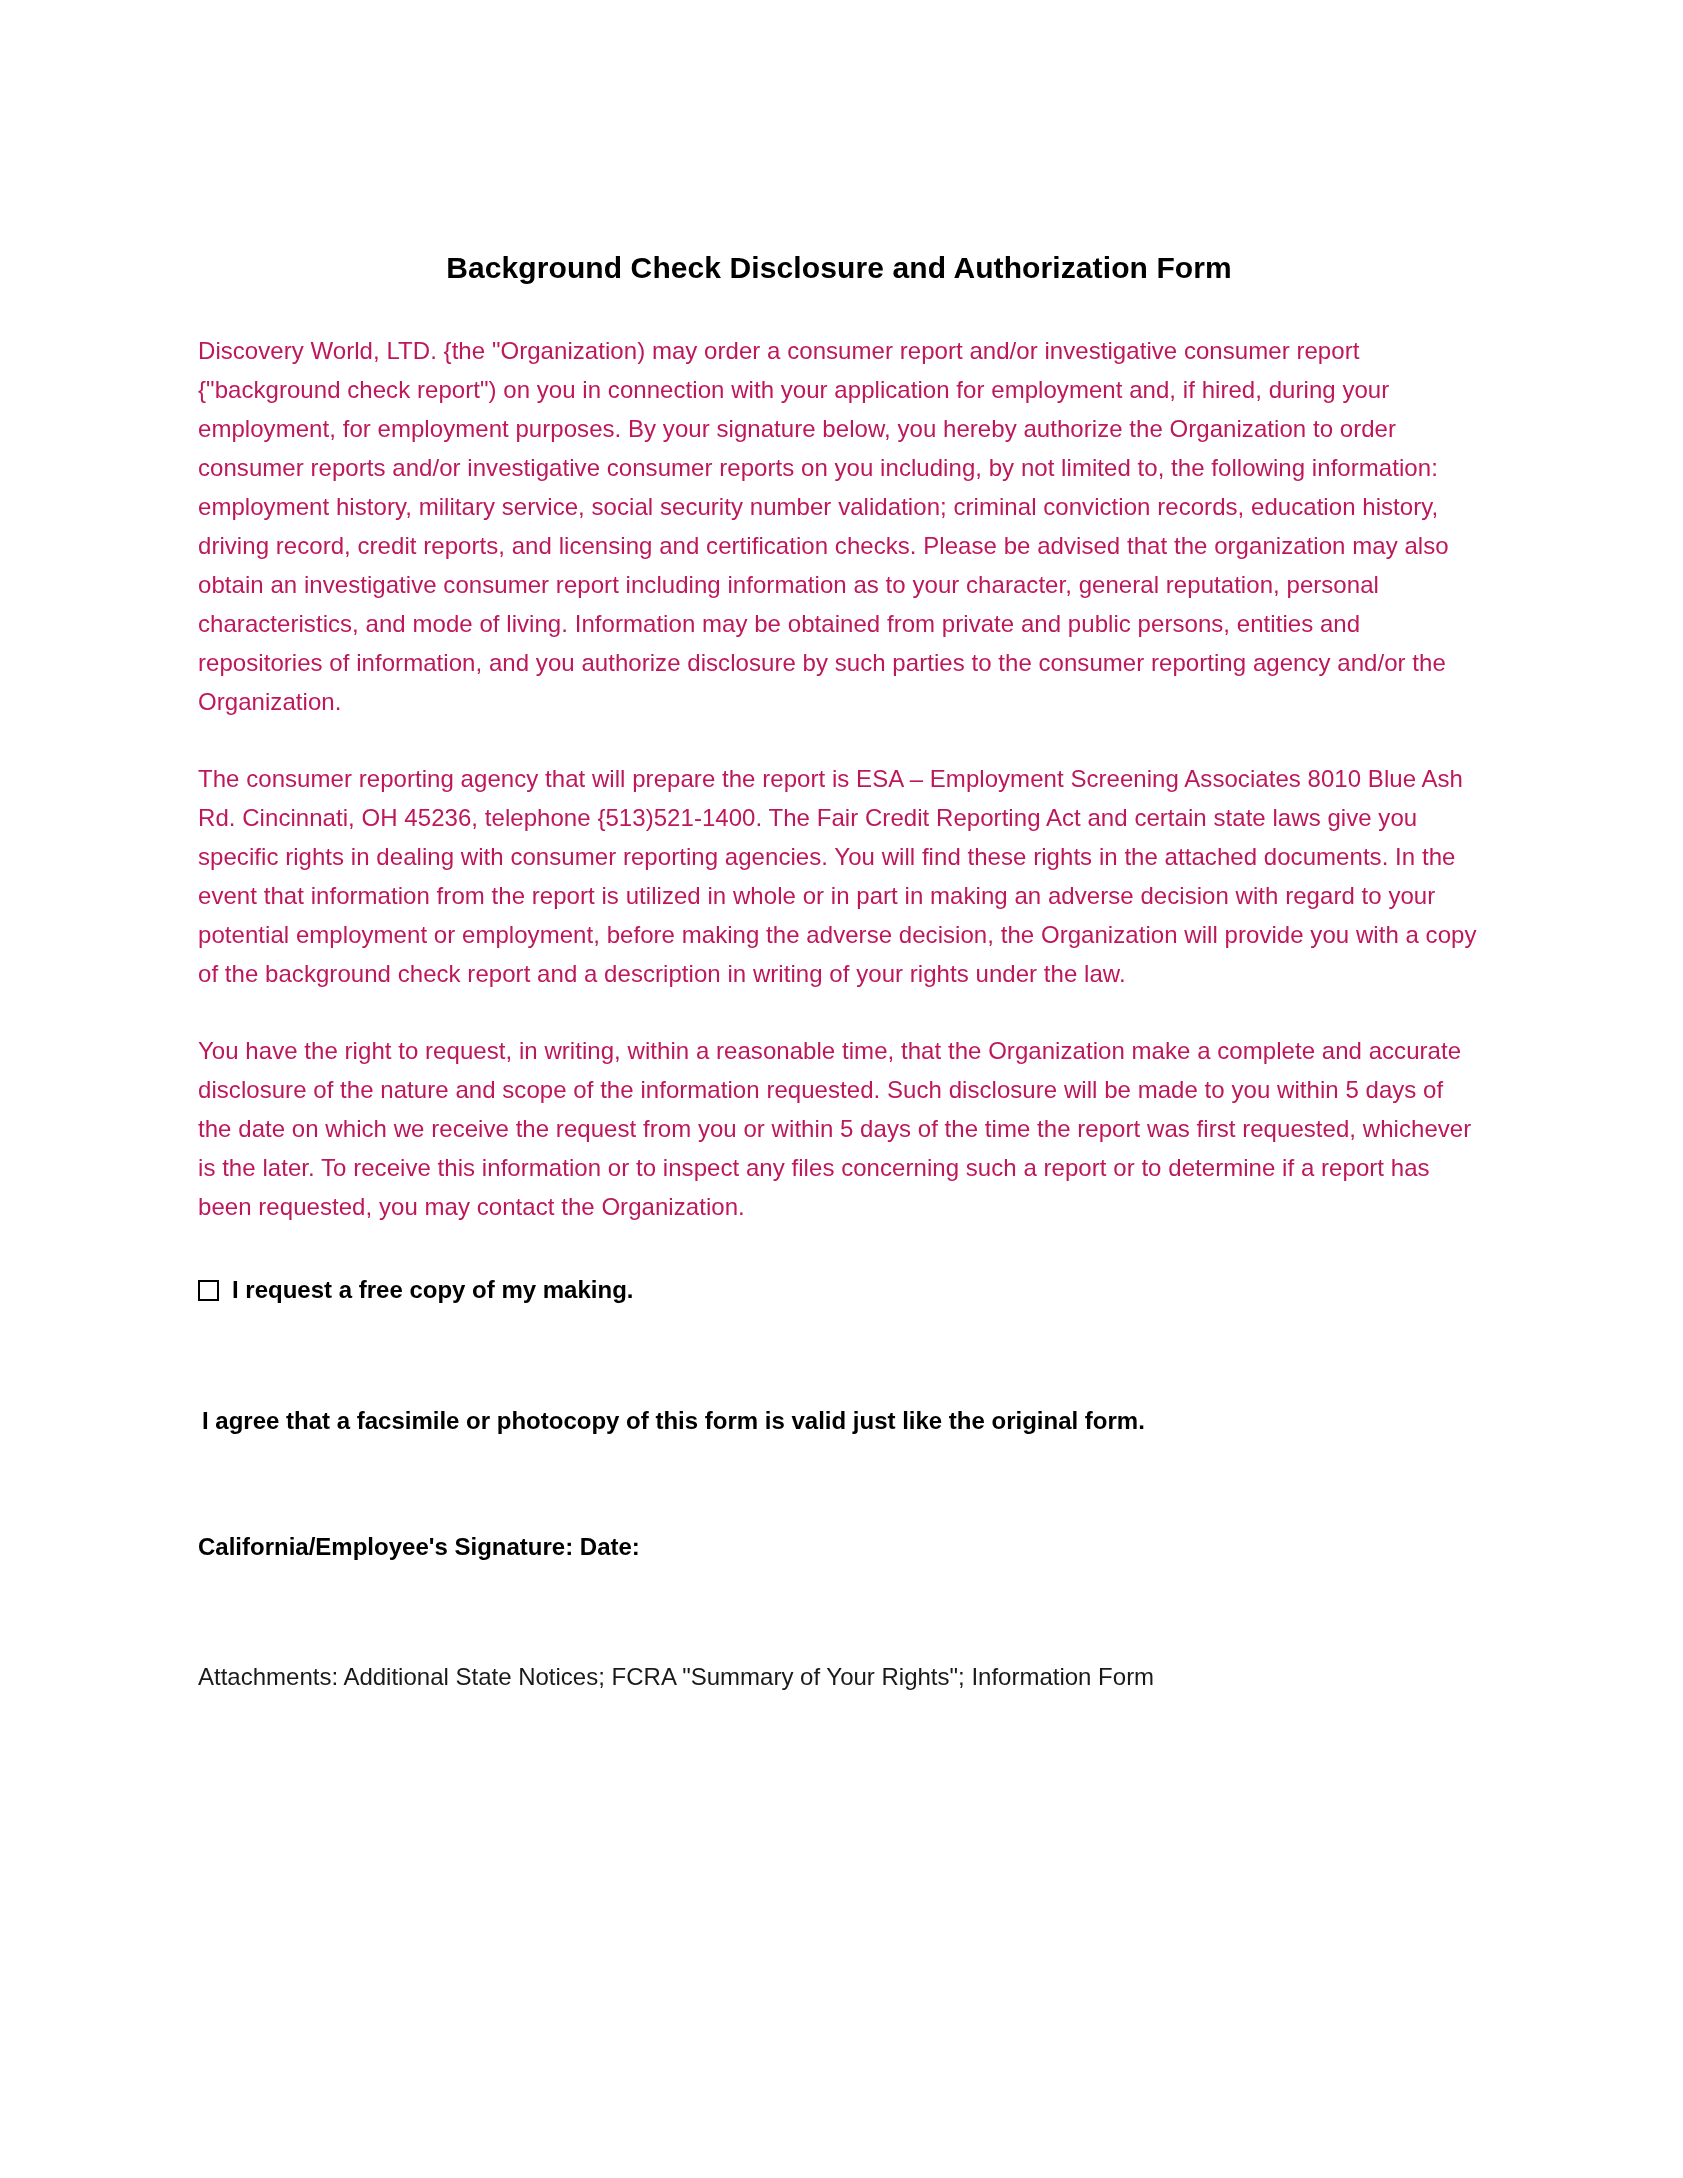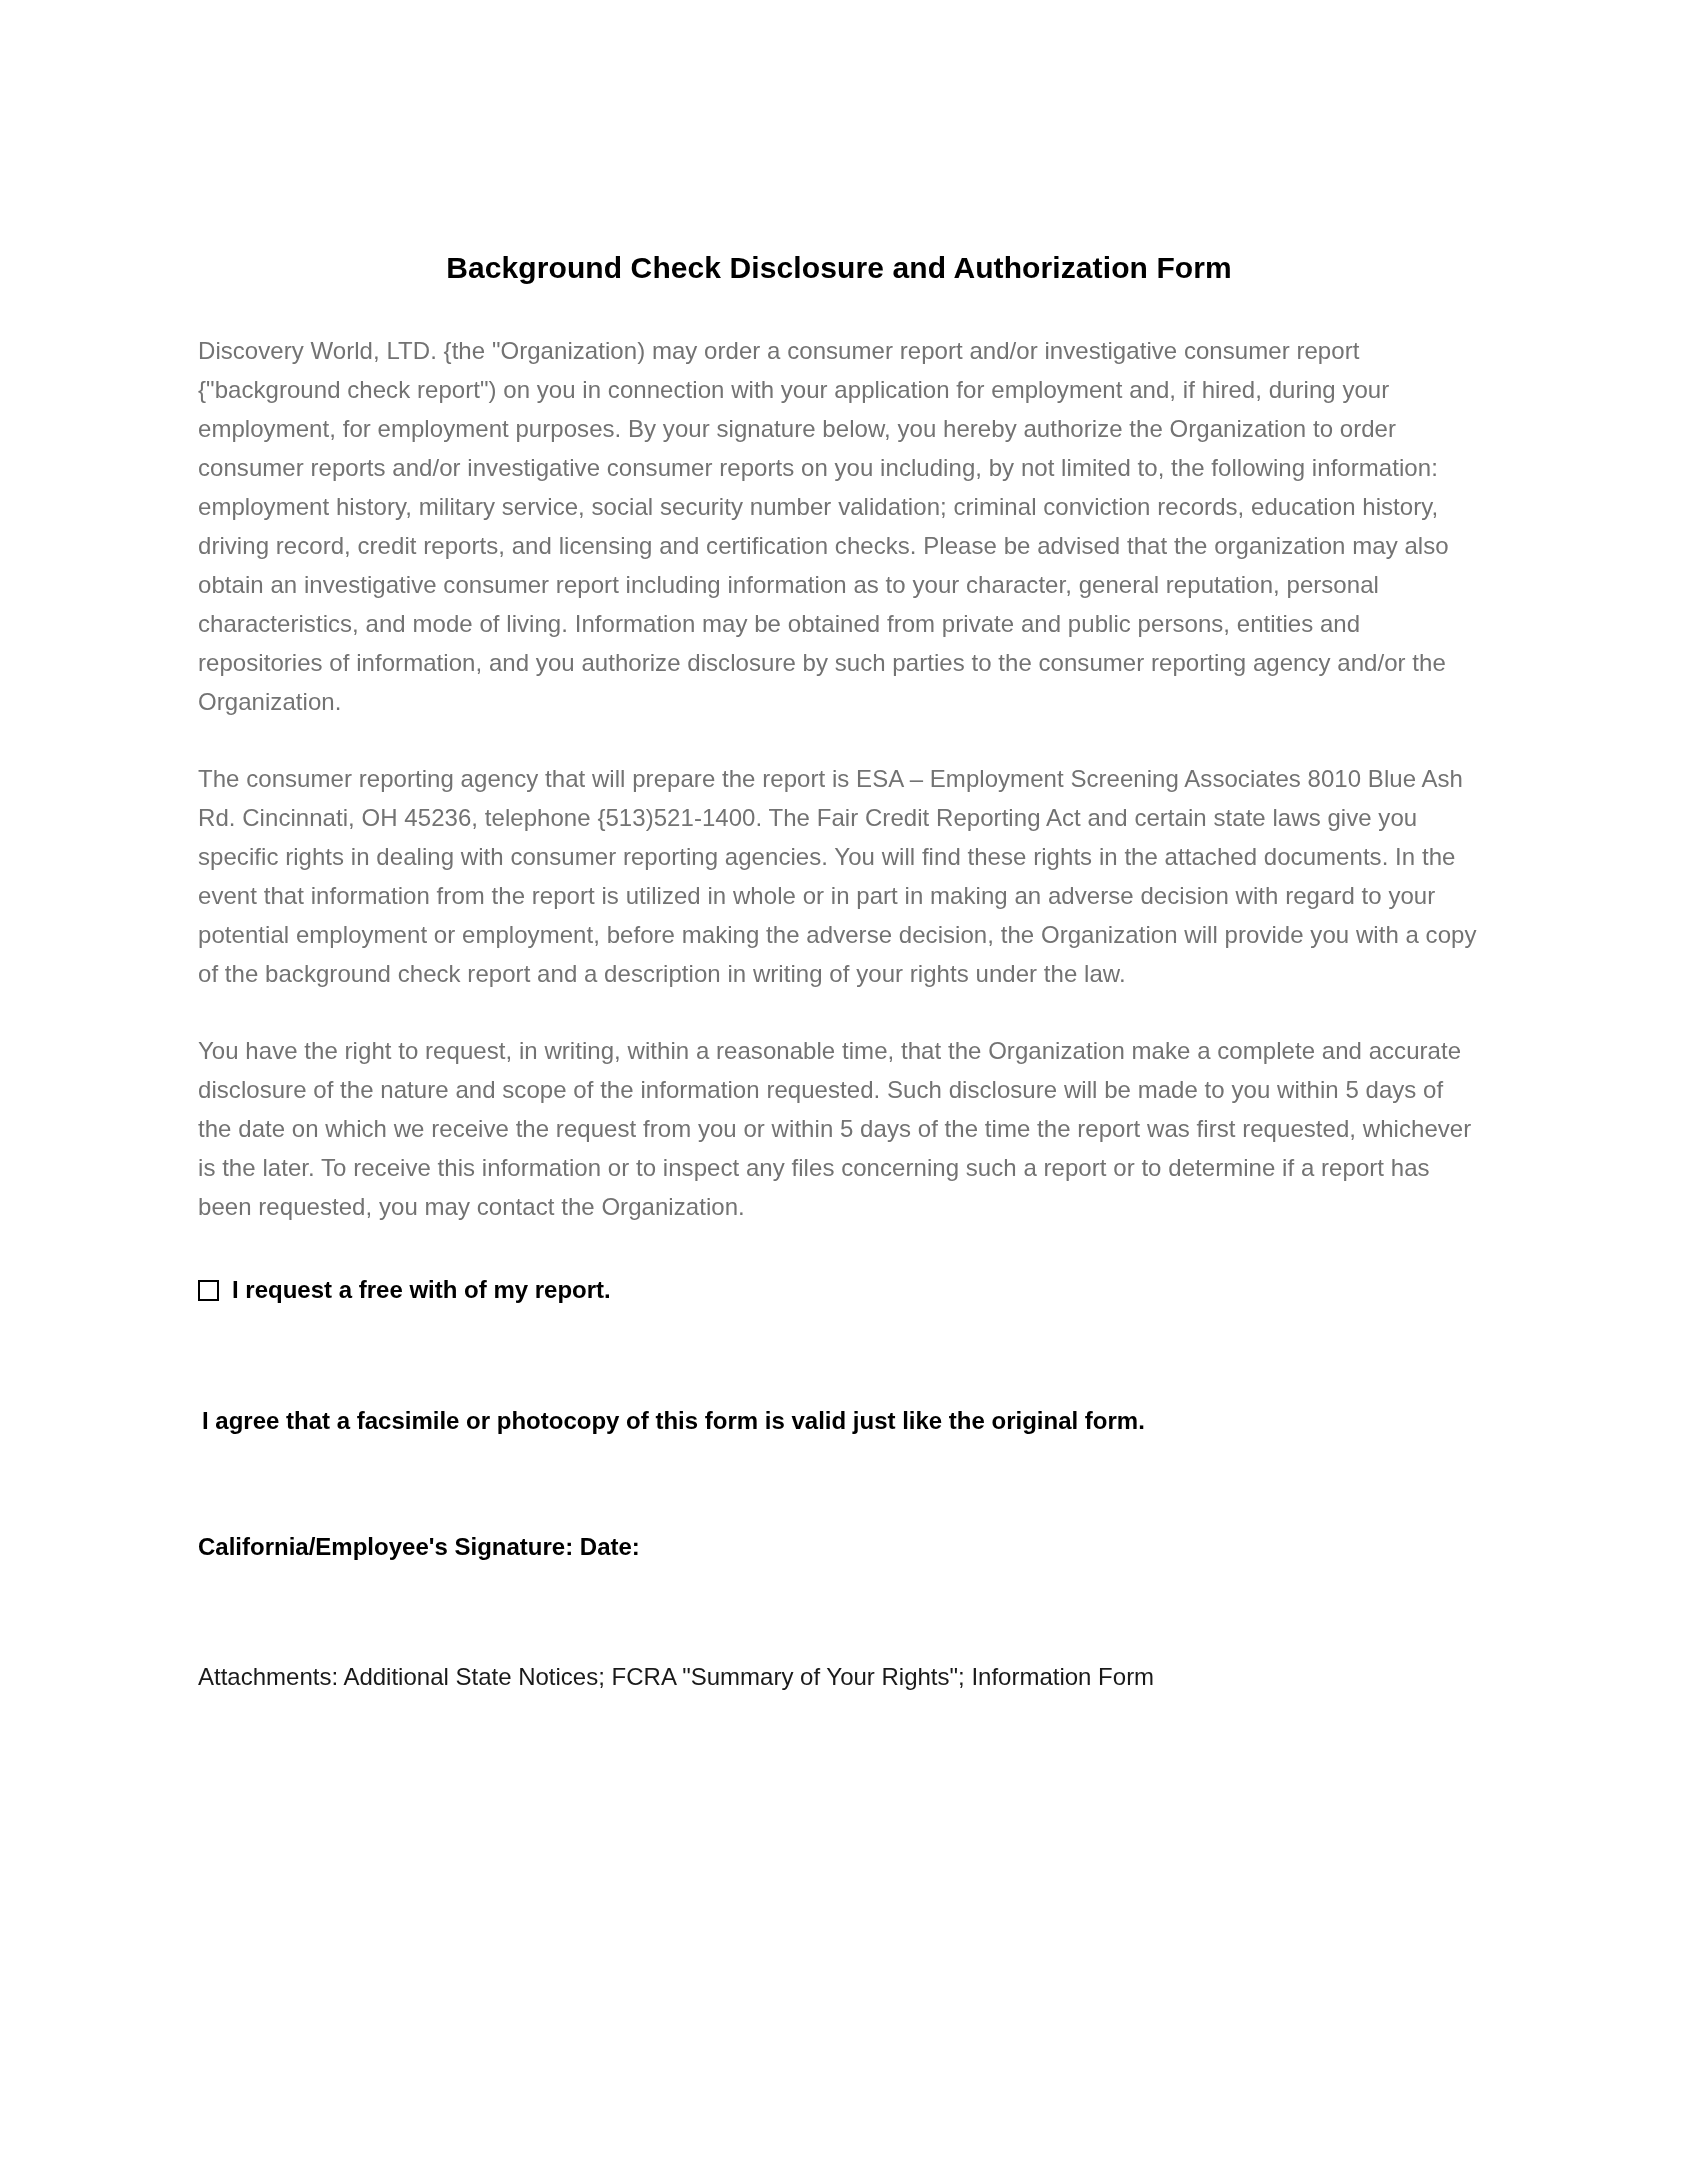--- a/index.html
+++ b/index.html
@@ -32,21 +32,21 @@
     margin: 0 0 44px 0;
     line-height: 1.3;
     color: #000000;
   }
 
   .para {
     font-size: 24px;
     line-height: 39px;
     margin: 16px 0 38px 0;
     text-align: left;
-    color: #737373;
+    color: #be185d;
     letter-spacing: 0.05px;
   }
 
   .bold {
     font-weight: bold;
     color: #000000;
   }
 
   .notice-para {
     font-size: 24px;
@@ -116,21 +116,21 @@
 
   <p class="para">Discovery World, LTD. {the "Organization) may order a consumer report and/or investigative consumer report {"background check report") on you in connection with your application for employment and, if hired, during your employment, for employment purposes. By your signature below, you hereby authorize the Organization to order consumer reports and/or investigative consumer reports on you including, by not limited to, the following information: employment history, military service, social security number validation; criminal conviction records, education history, driving record, credit reports, and licensing and certification checks. Please be advised that the organization may also obtain an investigative consumer report including information as to your character, general reputation, personal characteristics, and mode of living. Information may be obtained from private and public persons, entities and repositories of information, and you authorize disclosure by such parties to the consumer reporting agency and/or the Organization.</p>
 
   <p class="para">The consumer reporting agency that will prepare the report is ESA – Employment Screening Associates 8010 Blue Ash Rd. Cincinnati, OH 45236, telephone {513)521-1400. The Fair Credit Reporting Act and certain state laws give you specific rights in dealing with consumer reporting agencies. You will find these rights in the attached documents. In the event that information from the report is utilized in whole or in part in making an adverse decision with regard to your potential employment or employment, before making the adverse decision, the Organization will provide you with a copy of the background check report and a description in writing of your rights under the law.</p>
 
   <p class="para">You have the right to request, in writing, within a reasonable time, that the Organization make a complete and accurate disclosure of the nature and scope of the information requested. Such disclosure will be made to you within 5 days of the date on which we receive the request from you or within 5 days of the time the report was first requested, whichever is the later. To receive this information or to inspect any files concerning such a report or to determine if a report has been requested, you may contact the Organization.</p>
 
 
   <div class="checkbox-row">
     <span class="checkbox-glyph"></span>
-    <span class="checkbox-label">I request a free with of my report.</span>
+    <span class="checkbox-label">I request a free copy of my making.</span>
   </div>
 
   <p class="agree-line">I agree that a facsimile or photocopy of this form is valid just like the original form.</p>
 
   <p class="signature-line">California/Employee's Signature: Date:</p>
 
   <p class="attachments-line">Attachments: Additional State Notices; FCRA "Summary of Your Rights"; Information Form</p>
 
 </div>
 

